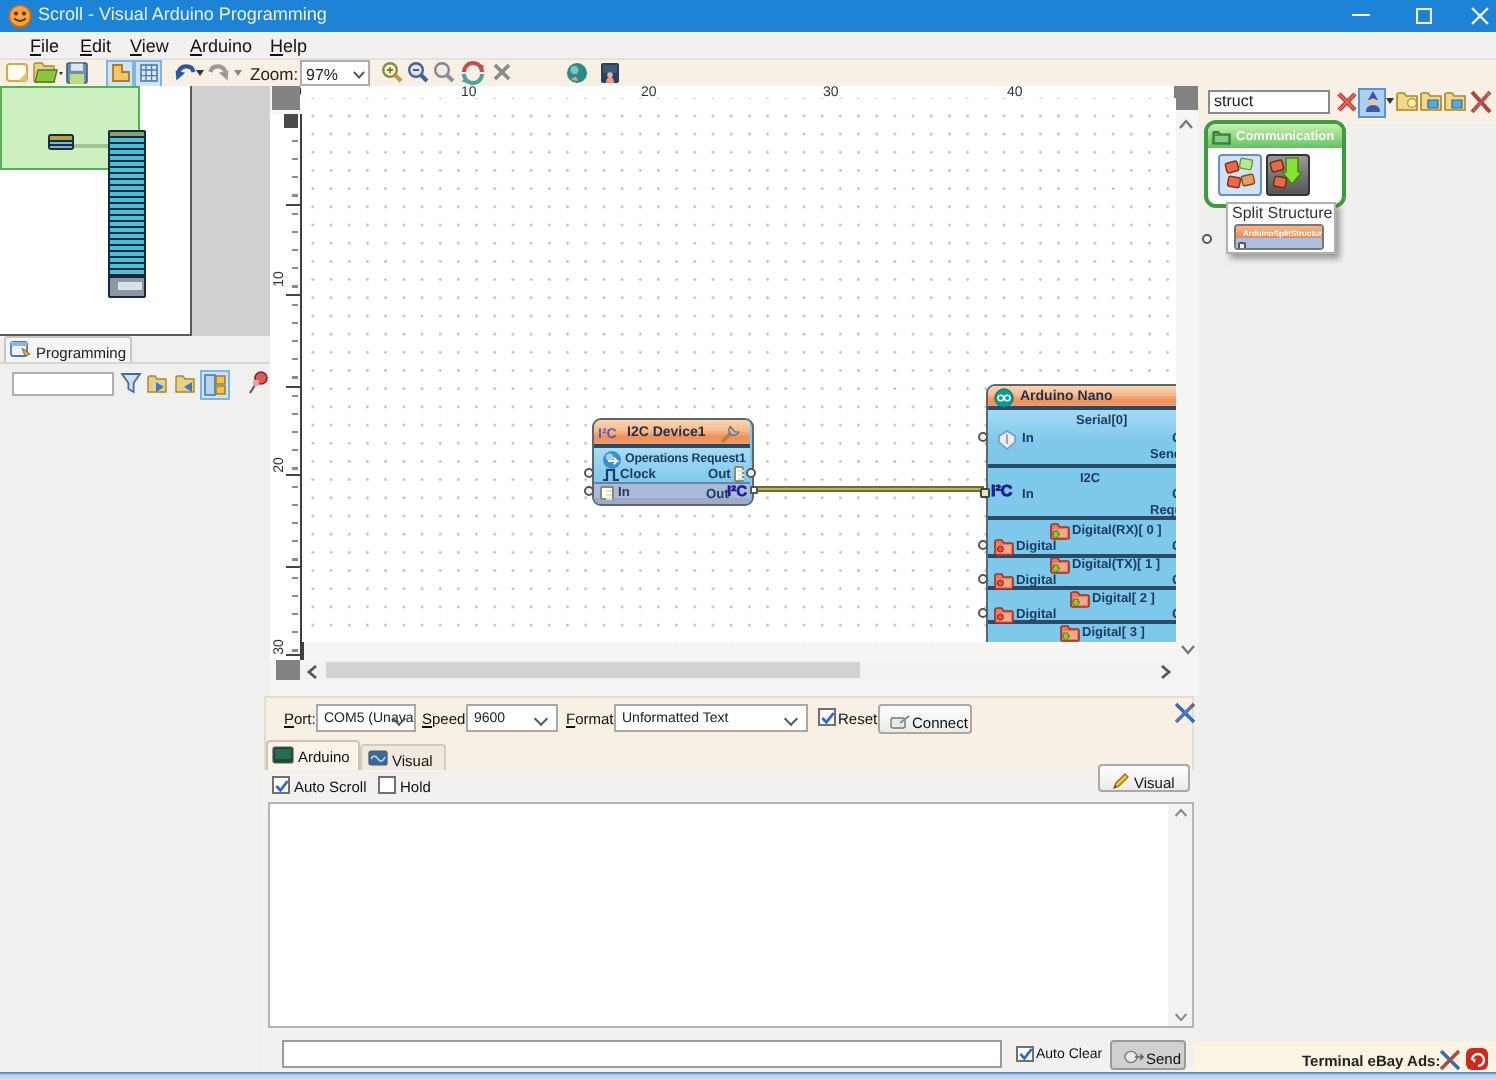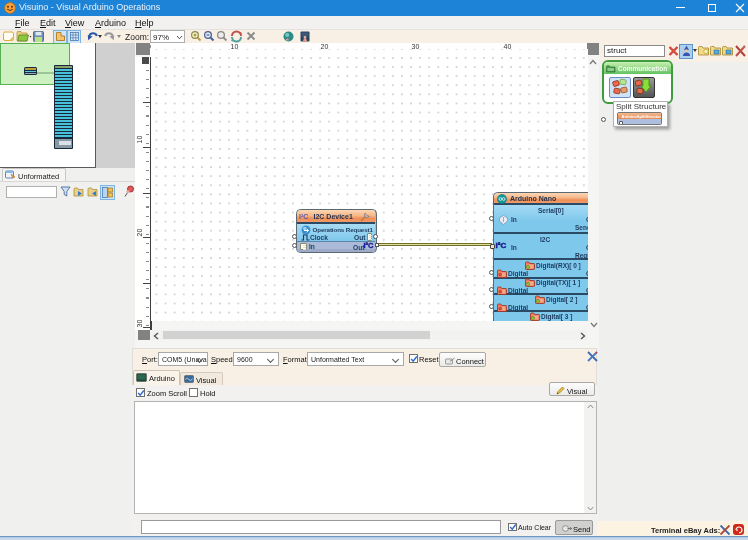--- a/index.html
+++ b/index.html
@@ -70,21 +70,21 @@
 </g>
 </defs>
 </svg>
 <div class="abs" id="titlebar"></div>
 <svg class="abs" style="left:4px;top:2px" width="12" height="12" viewBox="0 0 12 12">
   <circle cx="6" cy="6" r="5.4" fill="#f9a13a" stroke="#c96a10" stroke-width="0.8"></circle>
   <circle cx="4" cy="4.7" r="1" fill="#5a3000"></circle>
     <circle cx="8" cy="4.7" r="1" fill="#5a3000"></circle>
   <path d="M3.2 7.2 Q6 9.8 8.8 7.2" stroke="#5a3000" stroke-width="1" fill="none"></path>
 </svg>
-<div class="abs txt" id="titletext">Visuino - Visual Arduino Operations</div>
+<div class="abs txt" id="titletext">Scroll - Visual Arduino Programming</div>
 <div class="abs" style="left:676px;top:7px;width:9px;height:1px;background:#fff"></div>
 <div class="abs" style="left:708px;top:4px;width:8px;height:8px;border:1px solid #fff"></div>
 <svg class="abs" style="left:735px;top:3px" width="10" height="10" viewBox="0 0 10 10">
   <path d="M1 1 L9 9 M9 1 L1 9" stroke="#fff" stroke-width="1.1"></path>
 </svg>
 <div class="abs" id="menubar">
   <span class="mi" style="left:15px"><u>F</u>ile</span>
   <span class="mi" style="left:40px"><u>E</u>dit</span>
   <span class="mi" style="left:65px"><u>V</u>iew</span>
   <span class="mi" style="left:95px"><u>A</u>rduino</span>
@@ -193,21 +193,21 @@
   </div>
 </div>
 
 <div class="abs" style="left:2px;top:168px;width:64px;height:13px;background:#f6f5f3;border:1px solid #c8c7c5;border-bottom:none;border-radius:2px 2px 0 0"></div>
 <div class="abs" style="left:0px;top:181px;width:135px;height:1px;background:#d8d7d5"></div>
 <svg class="abs" style="left:5px;top:170px" width="11" height="10" viewBox="0 0 11 10">
   <rect x="0.5" y="1" width="8" height="7" rx="1" fill="#eef4fa" stroke="#4a7ab0" stroke-width="0.9"></rect>
   <rect x="0.5" y="1" width="8" height="2" fill="#87b7e4"></rect>
   <path d="M6 4 l4 3 l-2.5 1 z" fill="#e8a050" stroke="#9a6a20" stroke-width="0.5"></path>
 </svg>
-<div class="abs txt" style="left:18px;top:171.5px;font-size:7.5px;color:#222">Unformatted</div>
+<div class="abs txt" style="left:18px;top:171.5px;font-size:7.5px;color:#222">Programming</div>
 
 <div class="abs" style="left:6px;top:186px;width:51px;height:12px;background:#fff;border:1px solid #b0b0b0"></div>
 <svg class="abs" style="left:60px;top:186px" width="11" height="12" viewBox="0 0 11 12">
   <path d="M1 1 L10 1 L6.8 5.5 L6.8 10 L4.2 8.5 L4.2 5.5 Z" fill="#cfe2f4" stroke="#4a6a9a" stroke-width="0.9"></path>
 </svg>
 <svg class="abs" style="left:73px;top:186px" width="12" height="12" viewBox="0 0 12 12">
   <path d="M1 3 Q1 2 2 2 L4.5 2 L5.5 3.5 L10 3.5 L10 10 L1 10 Z" fill="#e8cf8a" stroke="#a8862a" stroke-width="0.7"></path>
   <path d="M5 5 l4 2.5 l-4 2.5 z" fill="#3a7ac8"></path>
 </svg>
 <svg class="abs" style="left:87px;top:186px" width="12" height="12" viewBox="0 0 12 12">
@@ -429,21 +429,21 @@
   <path d="M1.5 4.5 Q3 1.5 5 4.5 Q7 7 8.5 3.5" stroke="#b0e0ff" stroke-width="0.8" fill="none"></path>
 </svg>
 <div class="abs txt" style="left:196px;top:375.5px;font-size:7.5px;color:#111">Visual</div>
 
 <div class="abs" id="tabcontent"></div>
 <div class="abs cb" style="left:136px;top:388px">
     <svg width="8" height="8" viewBox="0 0 8 8">
       <path d="M1.2 4 L3.2 6.2 L6.8 1.5" stroke="#2a6ad4" stroke-width="1.4" fill="none"></path>
     </svg>
   </div>
-<div class="abs txt" style="left:147px;top:389px;font-size:7.5px;color:#111">Zoom Scroll</div>
+<div class="abs txt" style="left:147px;top:389px;font-size:7.5px;color:#111">Auto Scroll</div>
 <div class="abs cb" style="left:189px;top:388px"></div>
 <div class="abs txt" style="left:200px;top:389px;font-size:7.5px;color:#111">Hold</div>
 <div class="abs btn" style="left:549px;top:382px;width:46px;height:14px">
   <svg class="abs" style="left:6px;top:3px" width="9" height="9" viewBox="0 0 9 9">
     <path d="M1 8 L2 5.5 L6.5 1 L8 2.5 L3.5 7 Z" fill="#f0c040" stroke="#9a7210" stroke-width="0.7"></path>
     <path d="M1 8 L2.5 7.6 L1.4 6.6 Z" fill="#444"></path>
   </svg>
   <span style="margin-left:17px">Visual</span>
 </div>
 <div class="abs" id="termout"></div>

